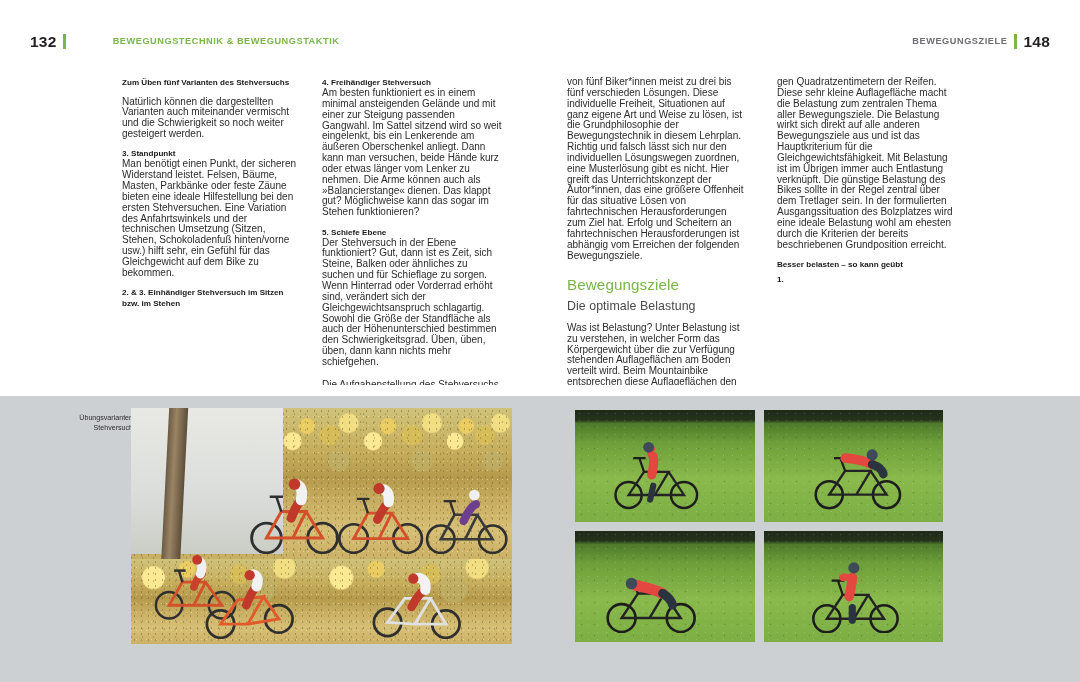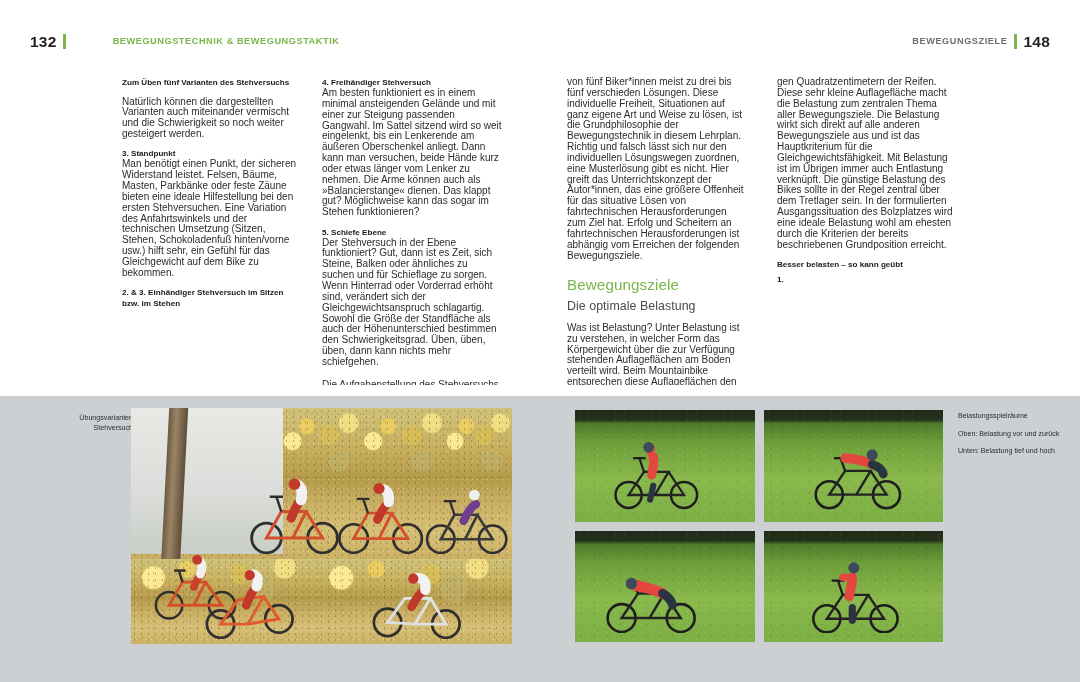--- a/index.html
+++ b/index.html
@@ -321,27 +321,20 @@
 
   </div>
 
   <div class="band"></div>
 
   <div class="caption left-cap">
     <p>Übungsvarianten</p>
     <p>Stehversuch</p>
   </div>
 
-  <div class="caption right-cap">
-    <p>Belastungsspielräume</p>
-    <div class="cap-gap"></div>
-    <p>Oben: Belastung vor und zurück</p>
-    <div class="cap-gap"></div>
-    <p>Unten: Belastung tief und hoch</p>
-  </div>
 
   <div class="photoblock photo-left">
     <div class="autumn"></div>
     <div class="skyleft"></div>
     <div class="trunk"></div>
     <div class="ground"></div>
 
     <div class="inner-photo" style="left:40%;top:0;width:21%;height:64%;">
       <div class="autumn"></div>
     </div>

